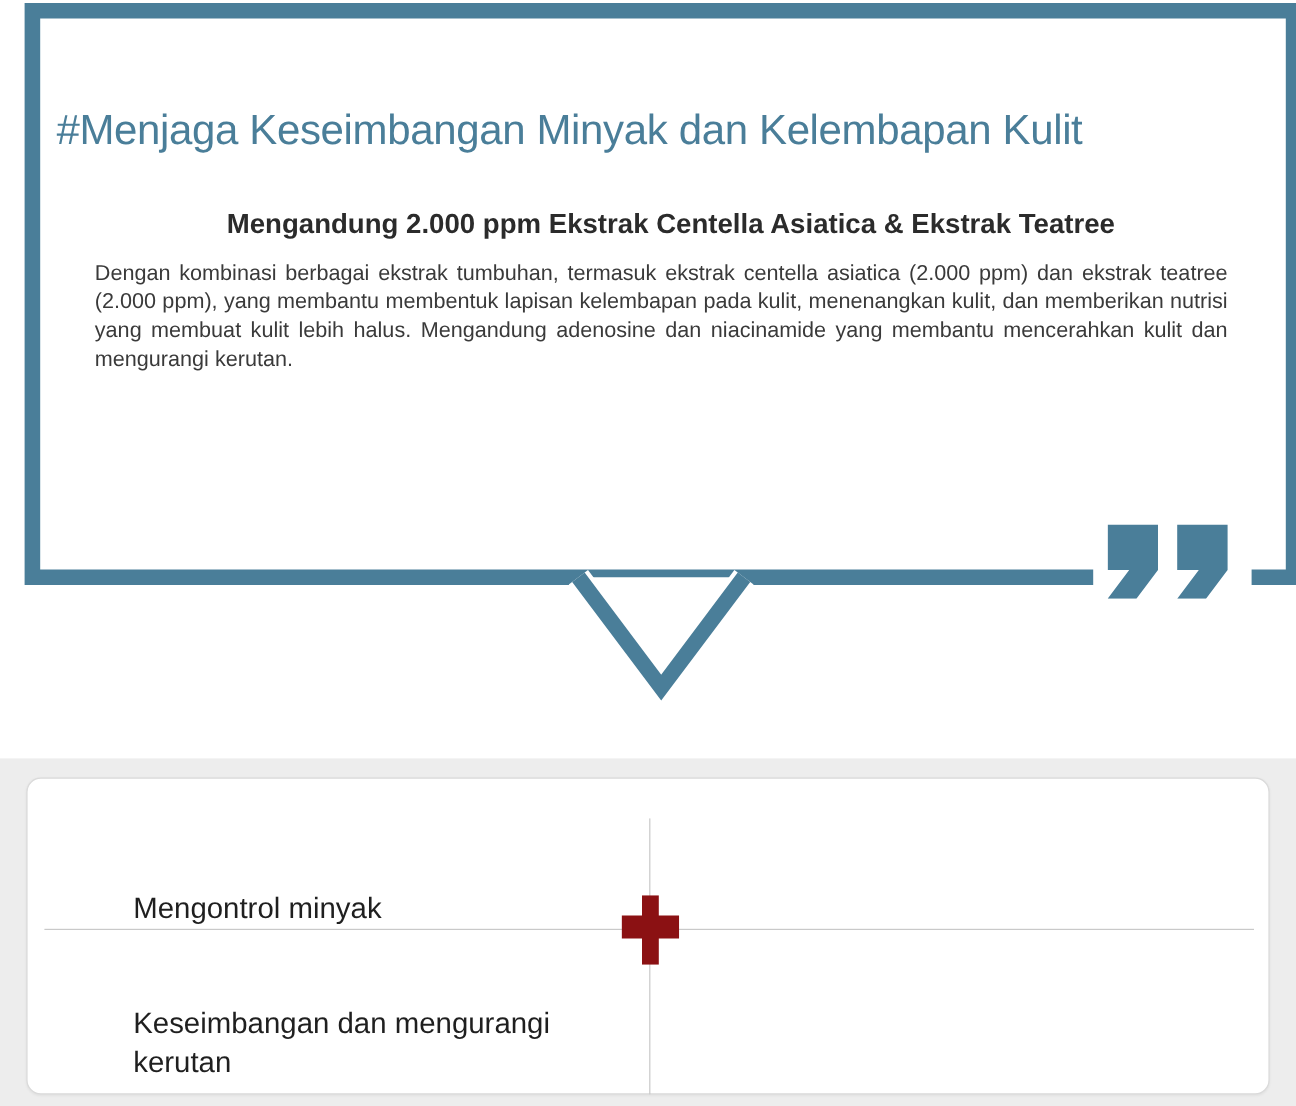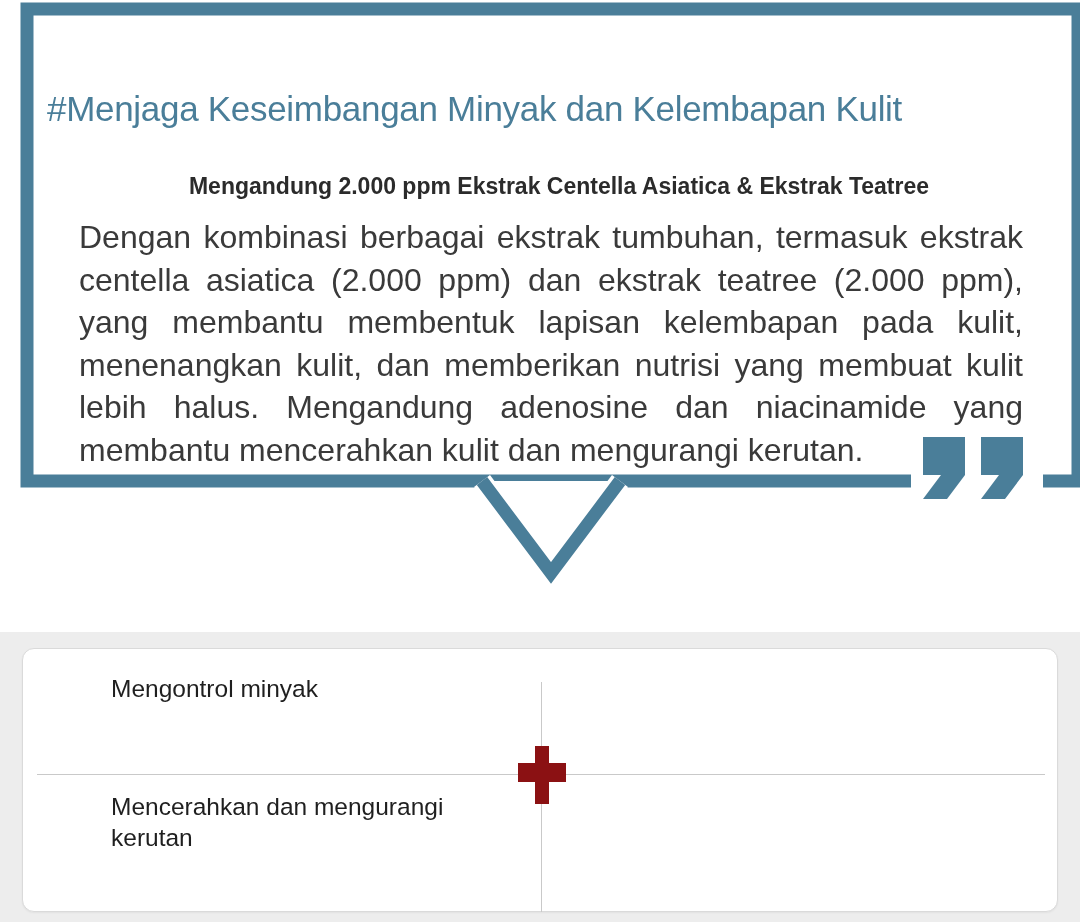--- a/index.html
+++ b/index.html
@@ -70,21 +70,21 @@
     white-space: nowrap;
     line-height: 1.3;
     text-align: center;
   }
 
   .bubble-body {
     position: absolute;
     left: 66px;
     top: 216px;
     width: 944px;
-    font-size: 32px;
+    font-size: 18px;
     font-weight: 400;
     color: #3a3a3a;
     line-height: 1.33;
     text-align: justify;
   }
 
   
   .quote-mark {
     position: absolute;
     left: 910px;
@@ -138,21 +138,21 @@
     position: absolute;
     left: 495px;
     top: 97px;
     width: 48px;
     height: 58px;
   }
 
   .cell {
     position: absolute;
     display: flex;
-    align-items: flex-start;
+    align-items: flex-end;
     font-size: 24.5px;
     font-weight: 400;
     color: #1f1f1f;
     line-height: 1.28;
   }
   .cell-tl { left: 88px;  top: 24px;  width: 400px; height: 100px; }
   .cell-tr { left: 588px; top: 24px;  width: 430px; height: 100px; }
   .cell-bl { left: 88px;  top: 142px; width: 400px; height: 110px; }
   .cell-br { left: 598px; top: 142px; width: 430px; height: 110px; }
 </style>
@@ -203,20 +203,20 @@
           <path d="M17 0 H31 V17 H48 V36 H31 V58 H17 V36 H0 V17 H17 Z" fill="#8B1113"></path>
         </svg>
       </div>
 
       <div class="cell cell-tl">
         <span>Mengontrol minyak</span>
       </div>
 
 
       <div class="cell cell-bl">
-        <span>Mencerahkan dan mengurangi kerutan</span>
+        <span>Keseimbangan dan mengurangi kerutan</span>
       </div>
 
 
     </div>
   </section>
 
 </div>
 
 </body></html>

